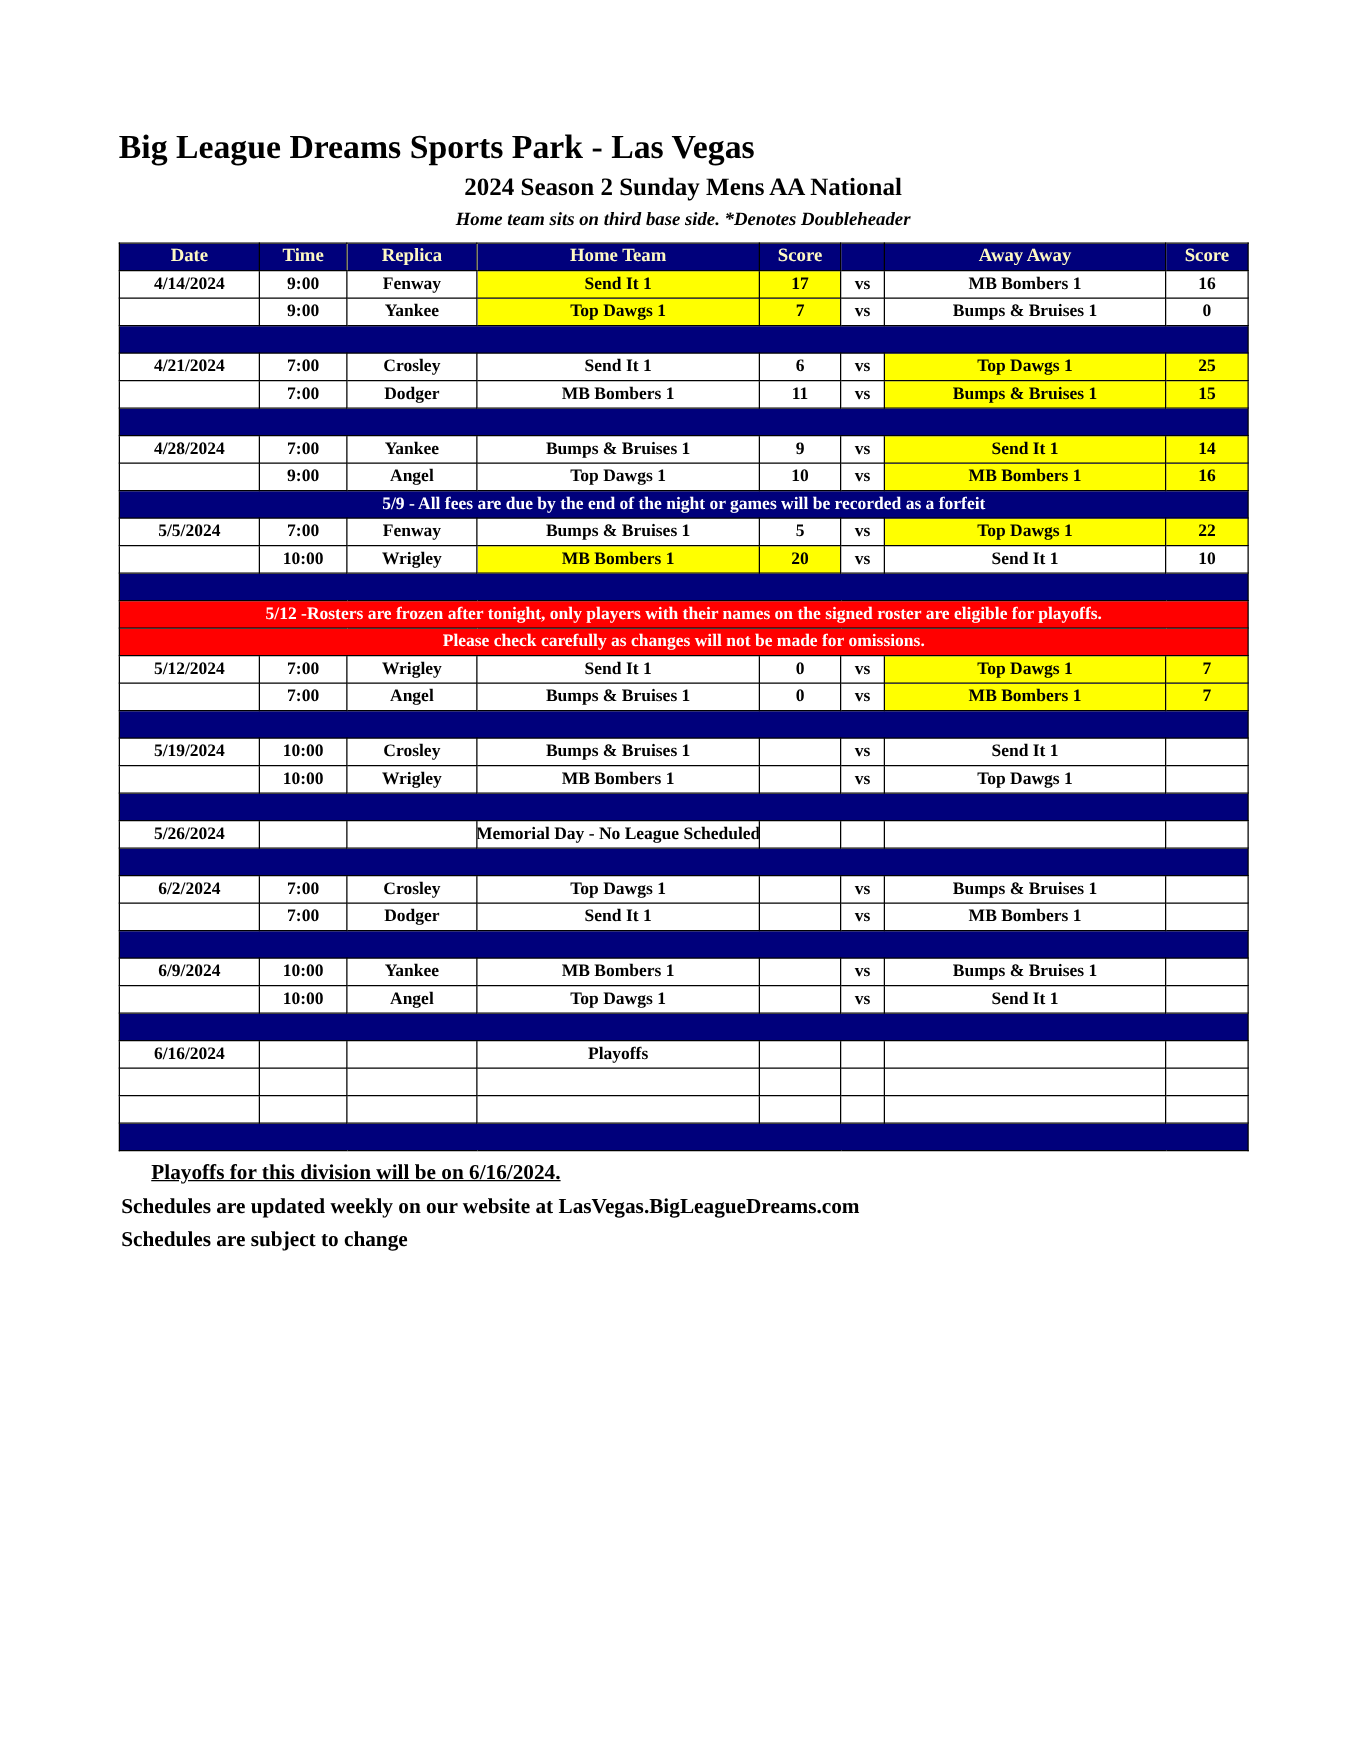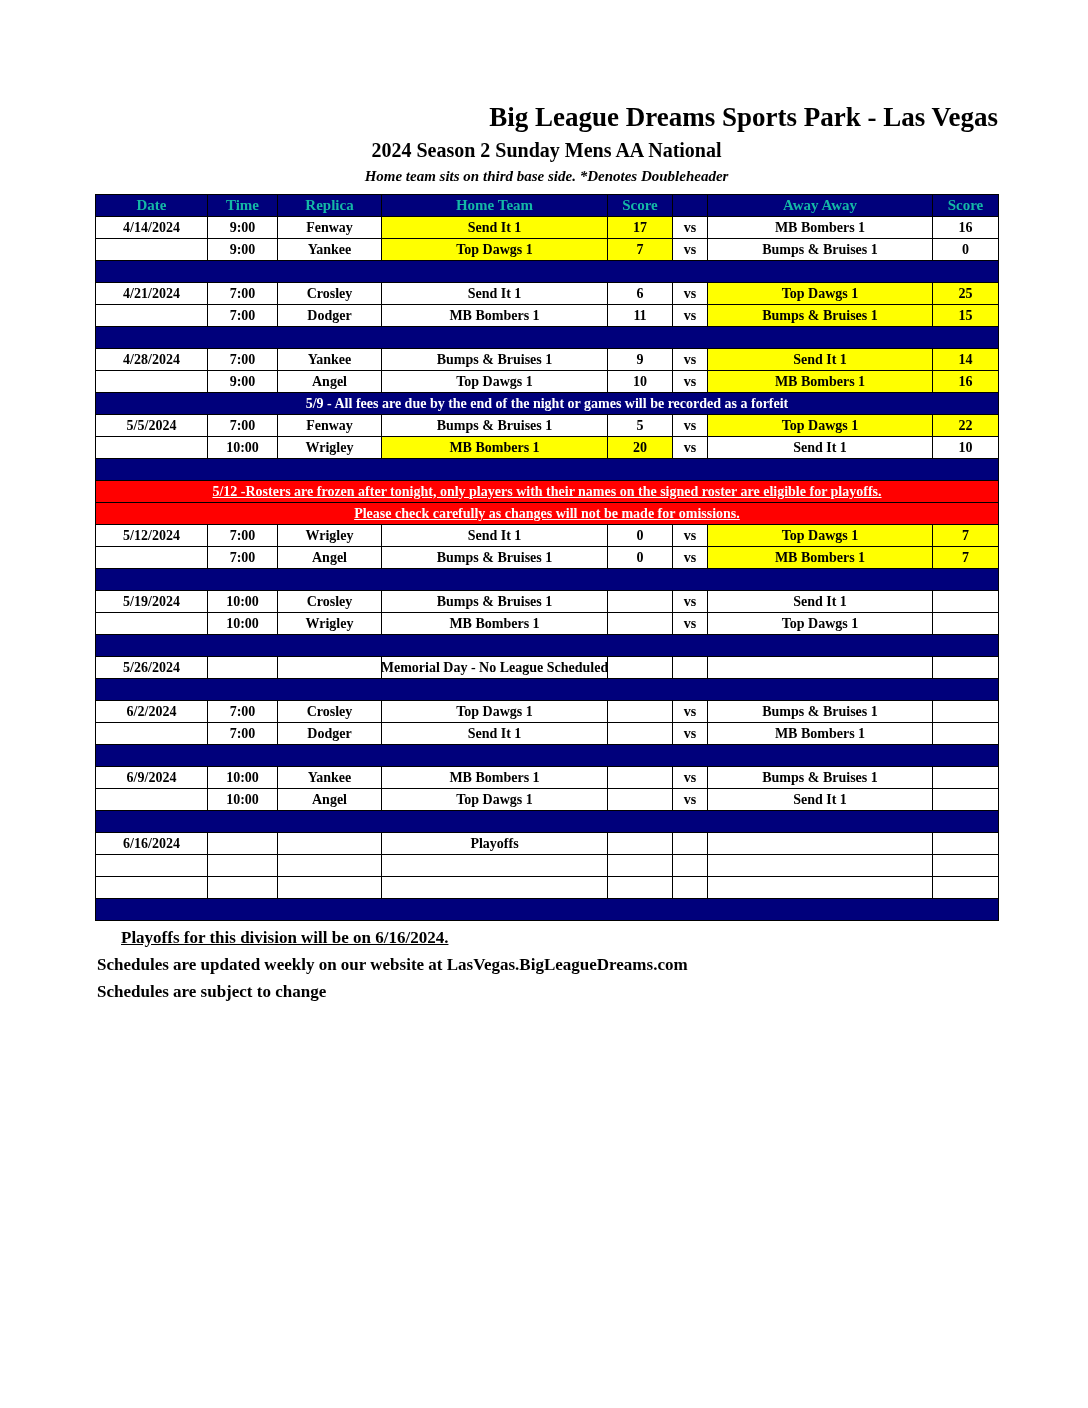--- a/index.html
+++ b/index.html
@@ -5,21 +5,21 @@
   * { box-sizing: border-box; }
   html, body { margin: 0; padding: 0; }
   body {
     width: 1088px; height: 1408px;
     background: #ffffff;
     font-family: "Liberation Serif", "DejaVu Serif", serif;
     color: #000;
     position: relative;
   }
   .sheet { position: absolute; left: 95px; top: 0; width: 903px; }
-  .title    { margin-top: 100px; text-align: right; font-size: 27px; font-weight: bold; line-height: 34px; }
+  .title    { margin-top: 100px; text-align: left; font-size: 27px; font-weight: bold; line-height: 34px; }
   .subtitle { margin-top: 3px;  text-align: center; font-size: 20px; font-weight: bold; line-height: 26px; }
   .note     { margin-top: 3px;  text-align: center; font-size: 15px; font-weight: bold; font-style: italic; line-height: 21px; }
 
   table.sched {
     margin-top: 7px;
     border-collapse: collapse;
     table-layout: fixed;
     width: 903px;
   }
   table.sched th, table.sched td {
@@ -28,28 +28,28 @@
     padding: 0 3px;
     text-align: center;
     vertical-align: middle;
     font-weight: bold;
     font-size: 14px;
     overflow: hidden;
     white-space: nowrap;
   }
   table.sched th {
     background: var(--navy, #000080);
-    color: #14b8a6;
+    color: #fef9c3;
     font-size: 15px;
     border-color: #000;
   }
   td.sep    { background: var(--navy, #000080); }
   td.notice { color: #fff; font-size: 15px; }
   td.notice.navy { background: var(--navy, #000080); }
-  td.notice.red  { background: var(--red, #ff0000); text-decoration: underline; }
+  td.notice.red  { background: var(--red, #ff0000); }
   td.hl { background: var(--yellow, #ffff00); }
   td.vs { font-size: 13px; }
   td.ovf { position: relative; overflow: visible; }
   .ovf-span {
     position: absolute; left: 50%; top: 50%;
     transform: translate(-50%, -50%);
     white-space: nowrap; z-index: 2; font-weight: bold;
   }
 
   .footer { margin-top: 5px; }

